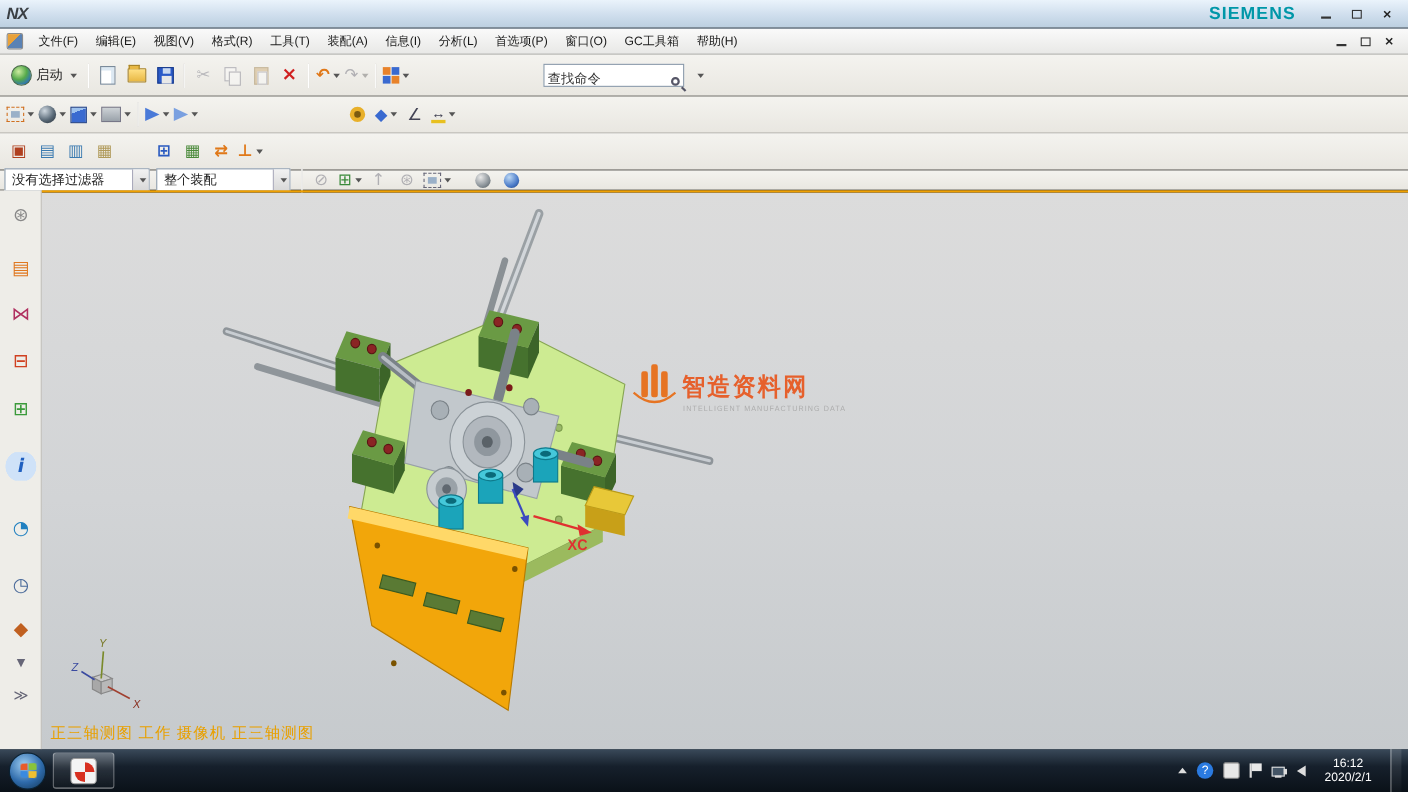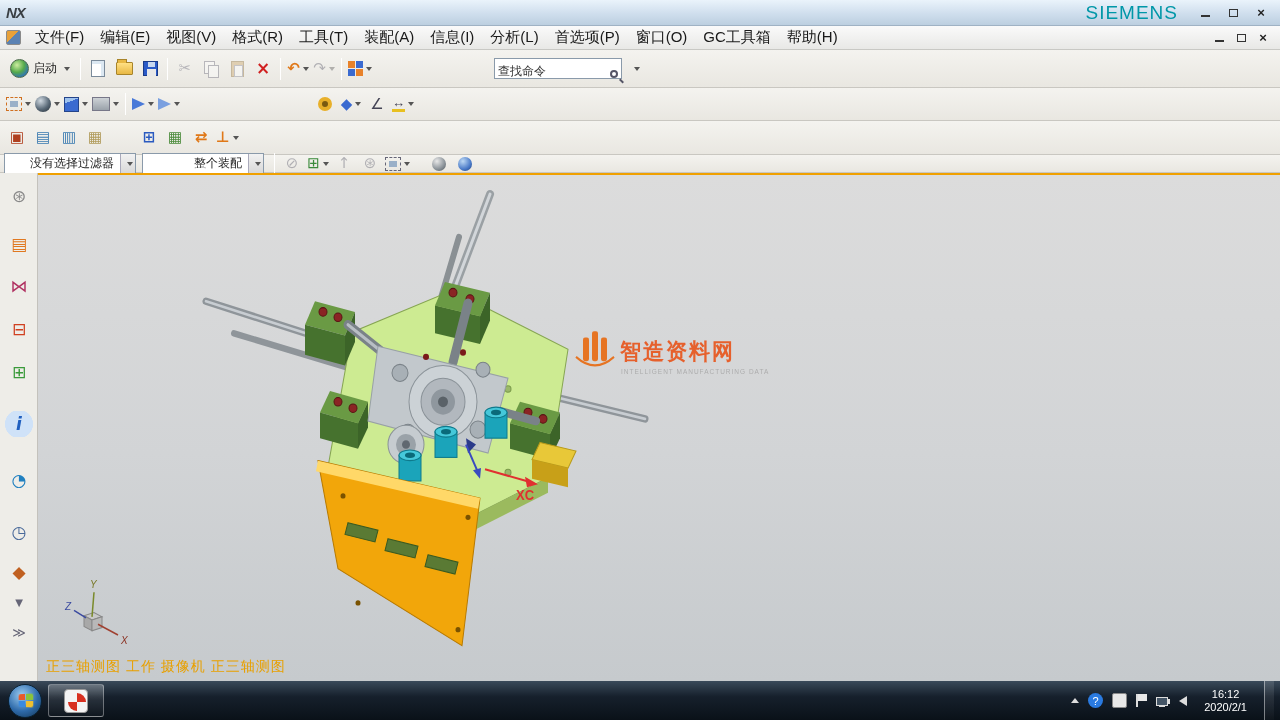--- a/index.html
+++ b/index.html
@@ -4,40 +4,40 @@
 <style>
   * { margin:0; padding:0; box-sizing:border-box; }
   html,body { width:1280px; height:720px; overflow:hidden; }
   body { font-family:"Liberation Sans","DejaVu Sans",sans-serif; font-size:12px; color:#222; background:#000; }
   #app { width:1280px; height:720px; display:flex; flex-direction:column; }
 
   
   .titlebar { height:26px; background:linear-gradient(#eaf3fb,#cfdeed 55%,#bccfe0); border-bottom:1px solid #9fb2c4; display:flex; align-items:center; padding:0 6px; position:relative; }
   .nx-logo { font-weight:bold; font-style:italic; font-size:15px; color:#3a3f44; margin-right:8px; letter-spacing:-1px; }
   .win-title { font-size:12px; color:#1a1a1a; }
-  .brand { margin-left:auto; margin-right:18px; color:#0097a8; font-weight:normal; font-size:19px; letter-spacing:1px; }
+  .brand { margin-left:auto; margin-right:18px; color:#0097a8; font-weight:bold; font-size:16px; letter-spacing:1px; }
   .winbtns { display:flex; gap:10px; align-items:center; margin-right:4px; }
   .wb { width:18px; height:14px; display:flex; align-items:center; justify-content:center; cursor:pointer; }
   .wb-min i { display:block; width:9px; height:2px; background:#333; margin-top:7px; }
   .wb-max i { display:block; width:9px; height:8px; border:1.5px solid #333; }
   .wb-close { font-size:13px; font-weight:bold; color:#222; line-height:1; }
 
   
   .menubar { height:24px; background:linear-gradient(#fafafa,#e8e8e6); border-bottom:1px solid #c8c8c4; display:flex; align-items:center; padding:0 4px; }
   .menubar .app-ic { width:15px; height:15px; margin:0 6px 0 2px; background:linear-gradient(135deg,#e8a13a 45%,#5a82b4 45%); border:1px solid #8a8a8a; border-radius:2px; }
-  .menu-item { padding:3px 8px; font-size:15px; color:#1a1a1a; cursor:default; }
+  .menu-item { padding:3px 8px; font-size:11px; color:#1a1a1a; cursor:default; }
   .mdi-ctrls { margin-left:auto; display:flex; gap:8px; align-items:center; padding-right:6px; }
   .mdi-ctrls .wb { width:14px; height:12px; }
 
   
   .tbrow { background:linear-gradient(#f4f3ef,#e9e7e1); border-bottom:1px solid #c9c7c1; display:flex; align-items:center; padding:0 4px; }
   .tb1 { height:38px; }
   .tb2 { height:33px; }
   .tb3 { height:34px; }
-  .tb4 { height:18px;text-align:right; }
+  .tb4 { height:18px; }
   .sep { width:1px; height:22px; background:#bdbbb5; border-right:1px solid #fff; margin:0 4px; }
   .icon-btn { height:26px; min-width:26px; padding:0 2px; display:flex; align-items:center; justify-content:center; border-radius:2px; cursor:pointer; }
   .dd { width:0; height:0; border-left:3px solid transparent; border-right:3px solid transparent; border-top:4px solid #555; margin-left:3px; }
   .grayed { opacity:.4; }
   .glyph { font-size:15px; line-height:1; font-family:"DejaVu Sans",sans-serif; }
 
   
   .start-btn { display:flex; align-items:center; gap:4px; padding:2px 6px; border-radius:3px; cursor:pointer; }
   .orb { width:19px; height:19px; border-radius:50%; background:radial-gradient(circle at 35% 30%, #cdeca0, #55aa4a 45%, #2a6fc0 80%, #1a4a88); border:1px solid #4a6a4a; }
   .ic-page { width:14px; height:17px; background:#fff; border:1px solid #7a8a9a; box-shadow:inset -3px 3px 0 #dce8f2; }

